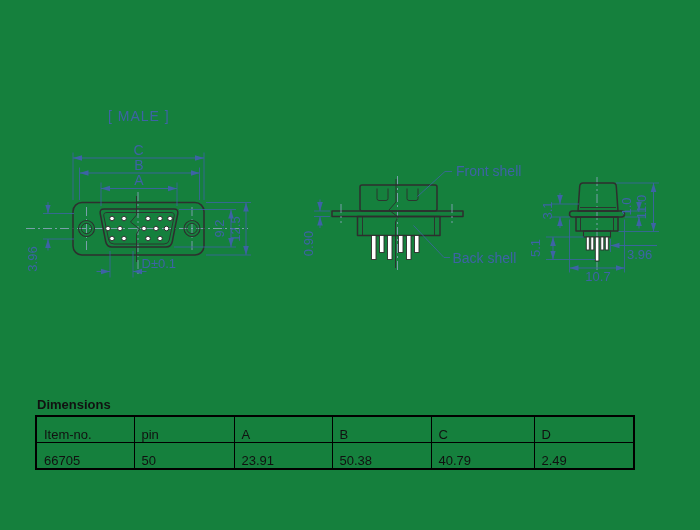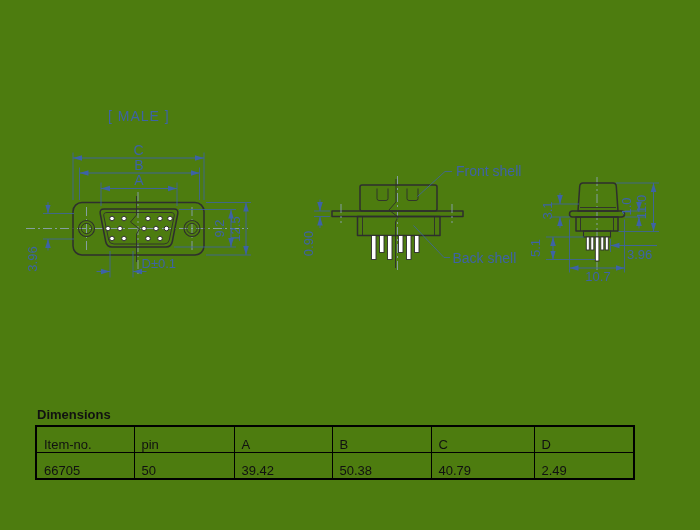--- a/index.html
+++ b/index.html
@@ -1,36 +1,36 @@
 <!DOCTYPE html>
 <html><head>
 <meta charset="utf-8">
 <style>
   * { margin:0; padding:0; box-sizing:border-box; }
   html,body { width:700px; height:530px; background:#ffffff;
               font-family:"Liberation Sans", sans-serif; }
-  .stage { position:relative; width:700px; height:530px; background:#4d7c0f; overflow:hidden; }
+  .stage { position:relative; width:700px; height:530px; background:#15803d; overflow:hidden; }
   svg.drawing { position:absolute; left:0; top:0; }
 
   
   .out  { stroke:#2e2e2e; stroke-width:1.5; fill:none; stroke-linejoin:round; }
   .med  { stroke:#2e2e2e; stroke-width:1.1; fill:none; }
   .thin { stroke:#2e2e2e; stroke-width:0.9; fill:none; }
   .pin  { stroke:#2e2e2e; stroke-width:1;   fill:#ffffff; }
   .pinr { stroke:#2e2e2e; stroke-width:0.9; fill:#ffffff; }
   
   .cl   { stroke:#93a7c6; stroke-width:0.8; fill:none; stroke-dasharray:9 3 2 3; }
   
   .dim  { stroke:#3d63a5; stroke-width:0.9; fill:none; }
   .ext  { stroke:#3d63a5; stroke-width:0.8; fill:none; }
   .dtx    { fill:#3d63a5; font-size:13px; }
   .dtx-lg { fill:#3d63a5; font-size:14px; }
 
   
-  .tbl-wrap  { position:absolute; left:35px; top:397px; width:600px;margin-top:10px; }
+  .tbl-wrap  { position:absolute; left:35px; top:397px; width:600px; }
   .tbl-title { font-weight:bold; font-size:13px; color:#111; margin:0 0 3px 2px; }
   table.dims { border-collapse:collapse; table-layout:fixed; width:598px;
                border:2px solid #000; }
   table.dims td { border:1px solid #000; font-size:13px; color:#111;
                   text-align:left; height:19px; padding:10px 0 0 7px;
                   vertical-align:middle; white-space:nowrap; overflow:hidden; }
 </style>
 </head>
 <body>
 
@@ -218,21 +218,21 @@
           <td>Item-no.</td>
           <td>pin</td>
           <td>A</td>
           <td>B</td>
           <td>C</td>
           <td>D</td>
         </tr>
         <tr>
           <td>66705</td>
           <td>50</td>
-          <td>39.42</td>
+          <td>23.91</td>
           <td>50.38</td>
           <td>40.79</td>
           <td>2.49</td>
         </tr>
       </tbody>
     </table>
   </div>
 </div>
 
 </body></html>

